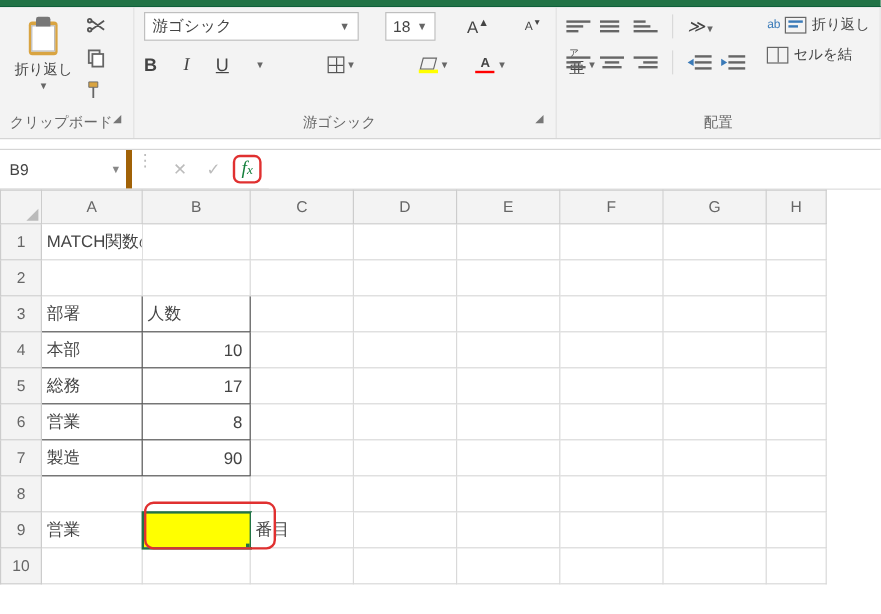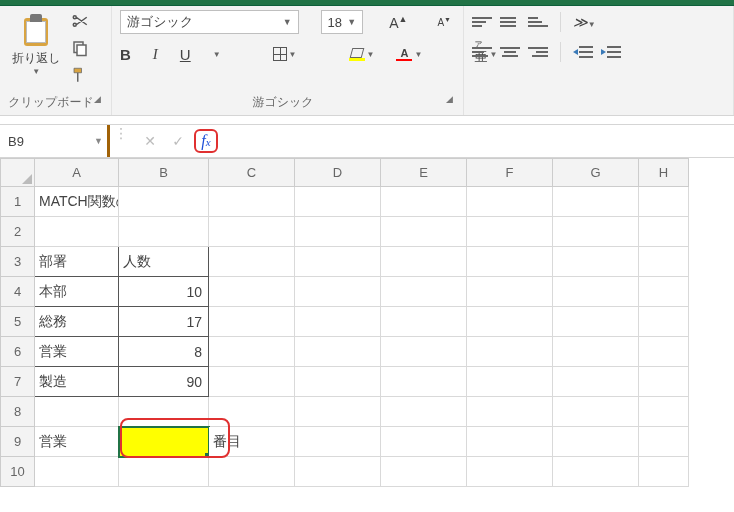--- a/index.html
+++ b/index.html
@@ -171,30 +171,30 @@
 
   .align-flex { display:flex; }
 
   
   .formula-bar {
     display:flex; align-items:stretch; height:34px;
     border-top:1px solid #d5d5d5; border-bottom:1px solid #d5d5d5;
     background:#fff; margin-top:8px;
   }
   .name-box {
-    width:110px; border-right:3px solid #a16207;
+    width:110px; border-right:5px solid #a16207;
     display:flex; align-items:center; justify-content:space-between;
     padding:0 4px 0 8px; font-size:13px;
   }
   .name-box .caret { font-size:9px; color:#888; cursor:pointer;}
   .fb-btns { display:flex; align-items:center; gap:4px; padding:0 6px; }
   .fb-btn { width:24px;height:24px; display:flex;align-items:center;justify-content:center; cursor:pointer; color:#bcbcbc; font-size:14px; border-radius:3px;}
   .fb-dots { color:#bcbcbc; font-size:14px; padding:0 4px;}
   .fb-btn.fx {
-    color:#1d4ed8; font-style:italic; font-family:serif; font-size:16px;
+    color:#15803d; font-style:italic; font-family:serif; font-size:16px;
   }
   .fx-highlight {
     border:2px solid #e03030; border-radius:6px; padding:0 2px;
   }
   .formula-input {
     flex:1; border:none; outline:none; padding:0 8px; font-size:13px; background:#fff;
   }
   .sheet-wrap { position:relative; }
   .grid { border-collapse:collapse; table-layout:fixed; }
   .grid th, .grid td {
@@ -399,20 +399,34 @@
           <div class="indent-btn indent-inc">
               <div class="tri"></div>
               <div class="lines">
                 <span></span>
                 <span></span>
                 <span></span>
               </div>
             </div>
         </div>
       </div>
+      <div class="align-extra">
+        <div class="wrap-row">
+          <span style="font-size:10px;color:#3a7ab8">ab</span>
+          <div class="wrap-icon"></div>
+          <span>折り返し</span>
+        </div>
+        <div class="merge-row">
+          <div class="merge-icon"></div>
+          <span>セルを結</span>
+        </div>
+      </div>
+    </div>
+    <div class="ribbon-group-label">
+      <span>配置</span>
     </div>
   </div>
 </div>
 
 <div class="formula-bar">
   <div class="name-box">
     <span>B9</span>
     <span class="caret">▼</span>
   </div>
   <div class="fb-dots">⋮</div>

